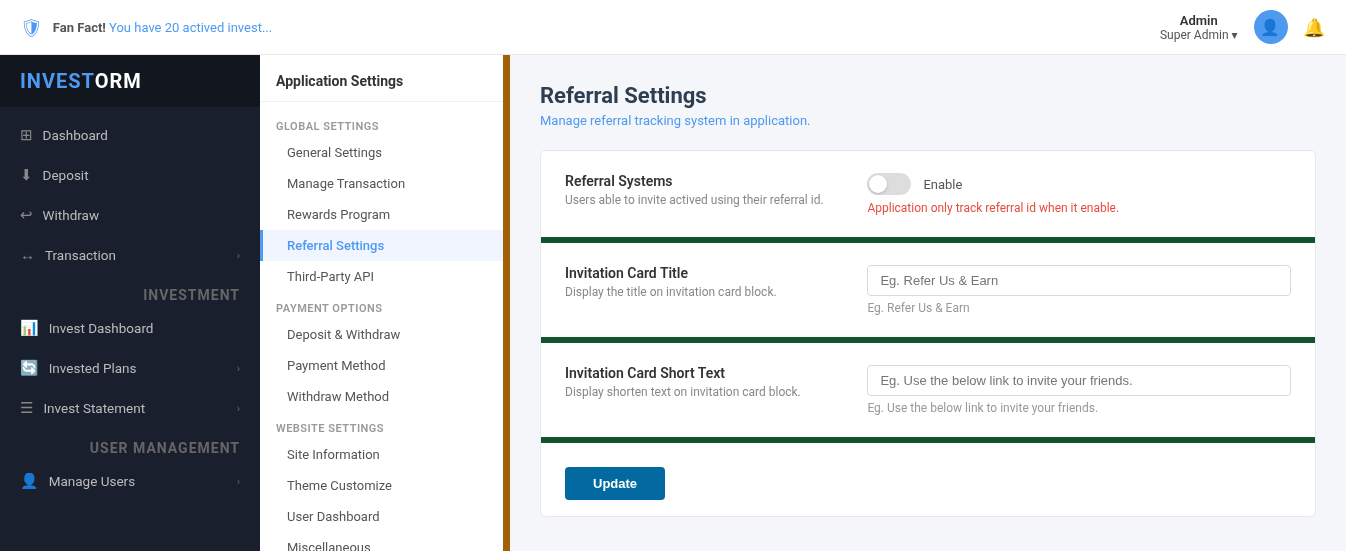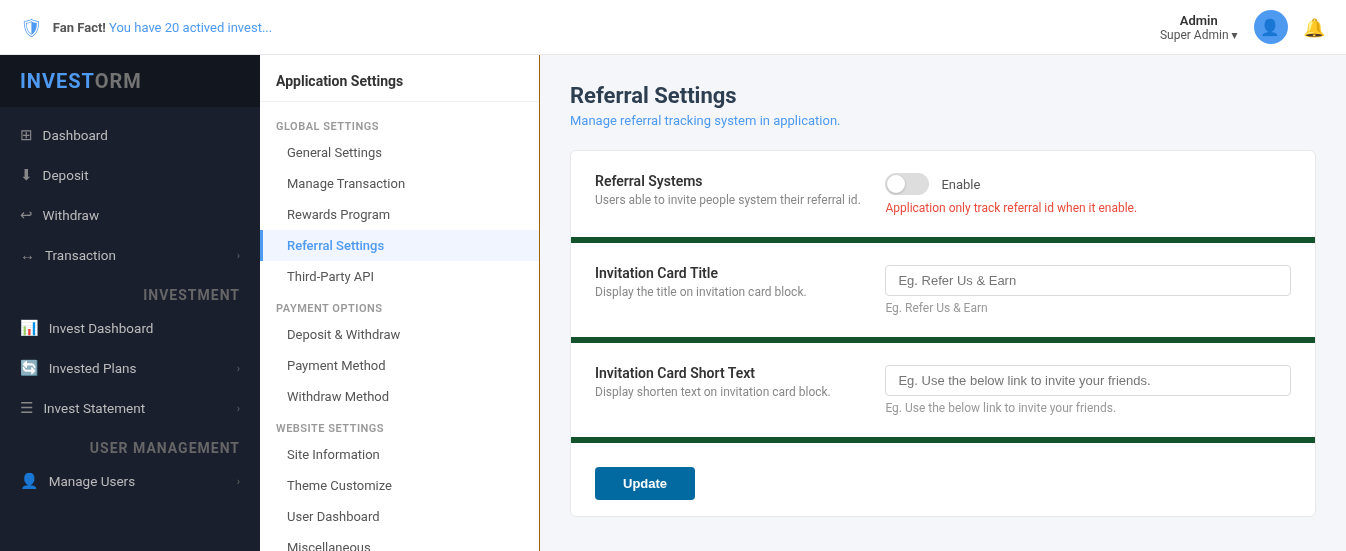--- a/index.html
+++ b/index.html
@@ -71,23 +71,23 @@
       letter-spacing: 1px;
       text-transform: uppercase;
       text-align: right;
     }
 
     
     .content-area { display: flex; flex: 1; overflow: hidden; }
 
     
     .app-sidebar {
-      width: 280px;
+      width: 250px;
       background: #fff;
-      border-right: 1px solid #a16207;
+      border-right: 7px solid #a16207;
       overflow-y: auto;
       padding: 18px 0;
       flex-shrink: 0;
     }
     .app-sidebar-title {
       font-size: 14px;
       font-weight: 700;
       color: #333;
       padding: 0 16px 12px;
       border-bottom: 1px solid #f0f0f0;
@@ -213,21 +213,21 @@
       <span>👤</span>
     </div>
     <div class="bell-icon">🔔</div>
   </div>
 </div>
 
 <div class="main-layout">
 
   <div class="sidebar">
     <div class="sidebar-logo">
-      <span>INVEST</span><span style="color:#737373">ORM</span>
+      <span>INVEST</span><span style="color:#ffffff">ORM</span>
     </div>
     <div class="sidebar-nav">
       <div class="nav-item">
         <span class="nav-icon">⊞</span>
         <span>Dashboard</span>
       </div>
       <div class="nav-item">
         <span class="nav-icon">⬇</span>
         <span>Deposit</span>
       </div>
@@ -320,21 +320,21 @@
       <div class="page-title">Referral Settings</div>
       <div class="page-subtitle">
         <span>Manage referral </span><span style="color:#4e9af1">tracking system</span><span> in application.</span>
       </div>
 
       <div class="settings-card">
 
         <div class="settings-row">
           <div class="settings-label-col">
             <div class="settings-label">Referral Systems</div>
-            <div class="settings-desc">Users able to invite people system their referral id.</div>
+            <div class="settings-desc">Users able to invite actived using their referral id.</div>
           </div>
           <div class="settings-control-col">
             <div class="toggle-container">
               <div class="toggle off">
                 <div class="toggle-knob"></div>
               </div>
               <span class="toggle-label">Enable</span>
             </div>
             <div class="toggle-warning">Application only track referral id when it enable.</div>
           </div>

